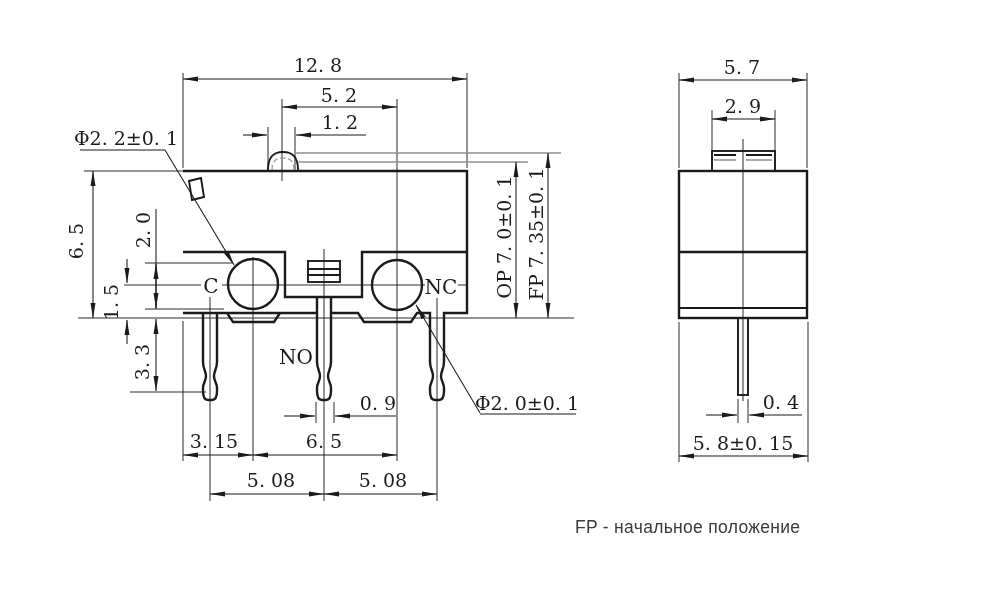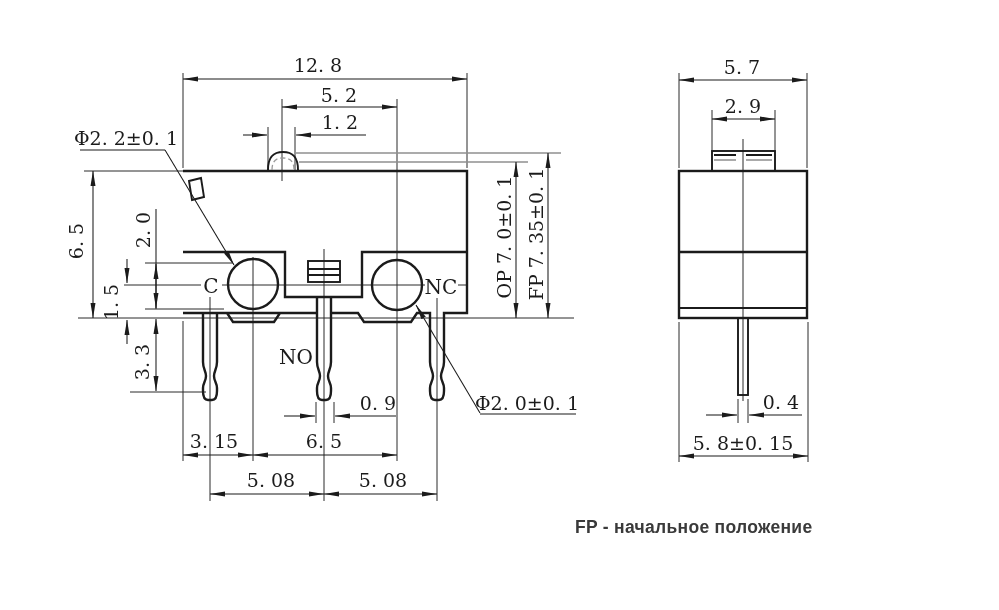--- a/index.html
+++ b/index.html
@@ -16,21 +16,21 @@
   .grayd{stroke:#9a9a9a;stroke-width:1.3;fill:none;stroke-dasharray:5 3;}
   .dim{stroke:#1b1b1b;stroke-width:1.05;fill:none;
        marker-start:url(#arr);marker-end:url(#arr);}
   .dimE{stroke:#1b1b1b;stroke-width:1.05;fill:none;marker-end:url(#arr);}
   
   .dt{font-family:"DejaVu Serif",serif;font-size:19px;fill:#1b1b1b;text-anchor:middle;}
   .lbl{font-family:"DejaVu Serif",serif;font-size:20px;fill:#1b1b1b;text-anchor:middle;}
   .bg{fill:#ffffff;stroke:none;}
   .legend{position:absolute;left:563px;top:514px;font-size:17.5px;line-height:26px;
           color:#3a3a3a;letter-spacing:0.3px;white-space:nowrap;}
-  .legend .fp-line{padding-left:12px;font-weight:bold;}
+  .legend .fp-line{padding-left:12px;}
   .model{position:absolute;left:933px;top:572px;font-size:26px;font-style:italic;
          color:#1b1b1b;white-space:nowrap;}
 </style>
 </head>
 <body>
 
 <div id="stage">
 <svg width="999" height="610" viewBox="0 0 999 610">
   <defs>
     <marker id="arr" markerWidth="15.2" markerHeight="8" refX="15" refY="4" orient="auto-start-reverse" markerUnits="userSpaceOnUse">

